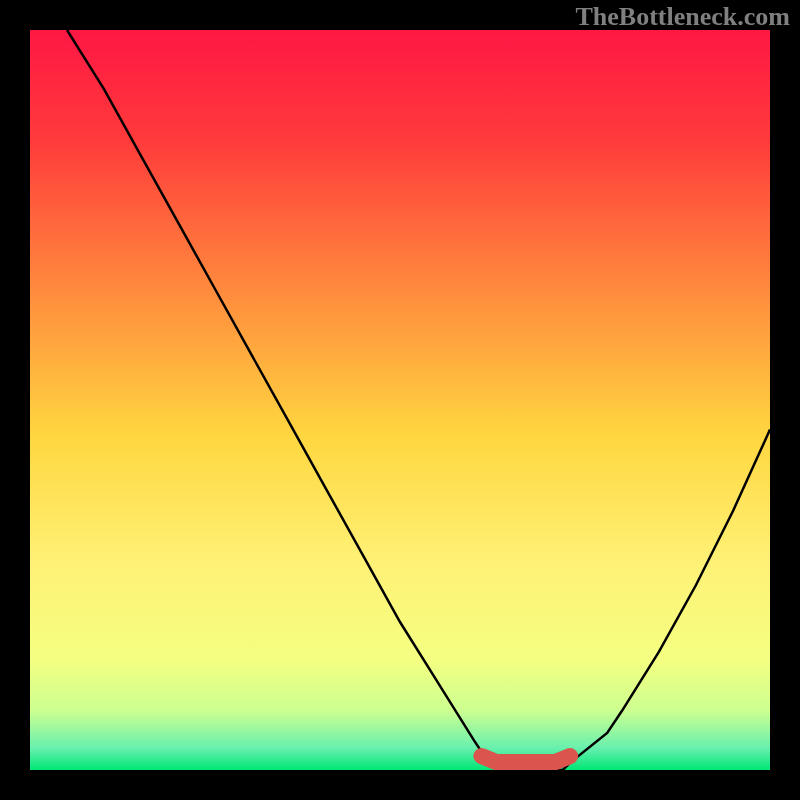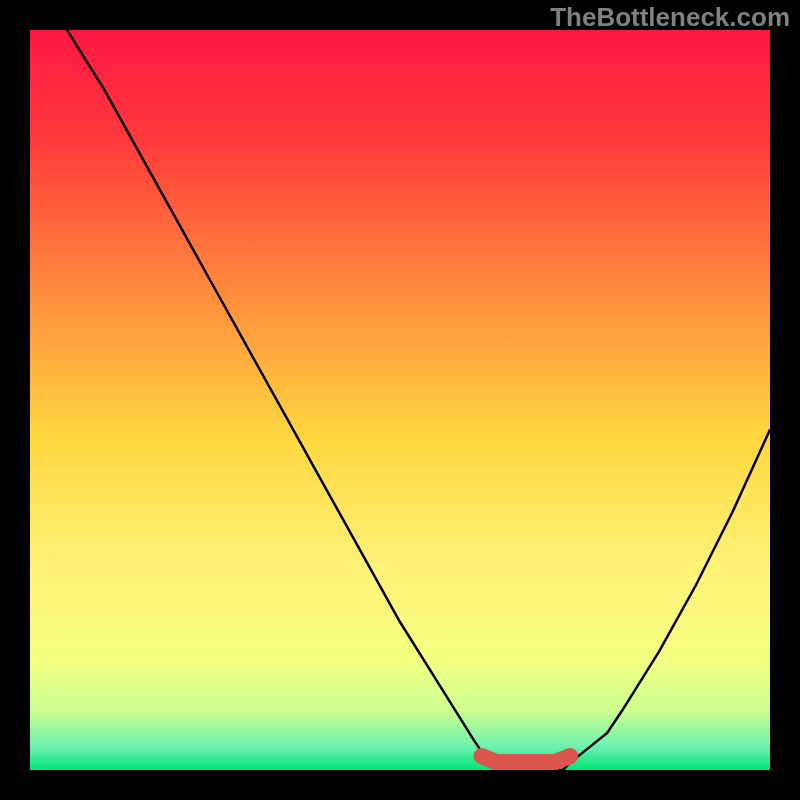--- a/index.html
+++ b/index.html
@@ -12,20 +12,21 @@
     font-family: Arial, sans-serif;
   }
   .watermark {
     position: absolute;
     top: 2px;
     right: 10px;
     color: #808080;
     font-size: 26px;
     font-weight: bold;
     z-index: 10;
+    font-family: Liberation Serif, serif;
   }
   .chart-container {
     position: absolute;
     top: 30px;
     left: 30px;
     width: 740px;
     height: 740px;
   }
   svg {
     display: block;

